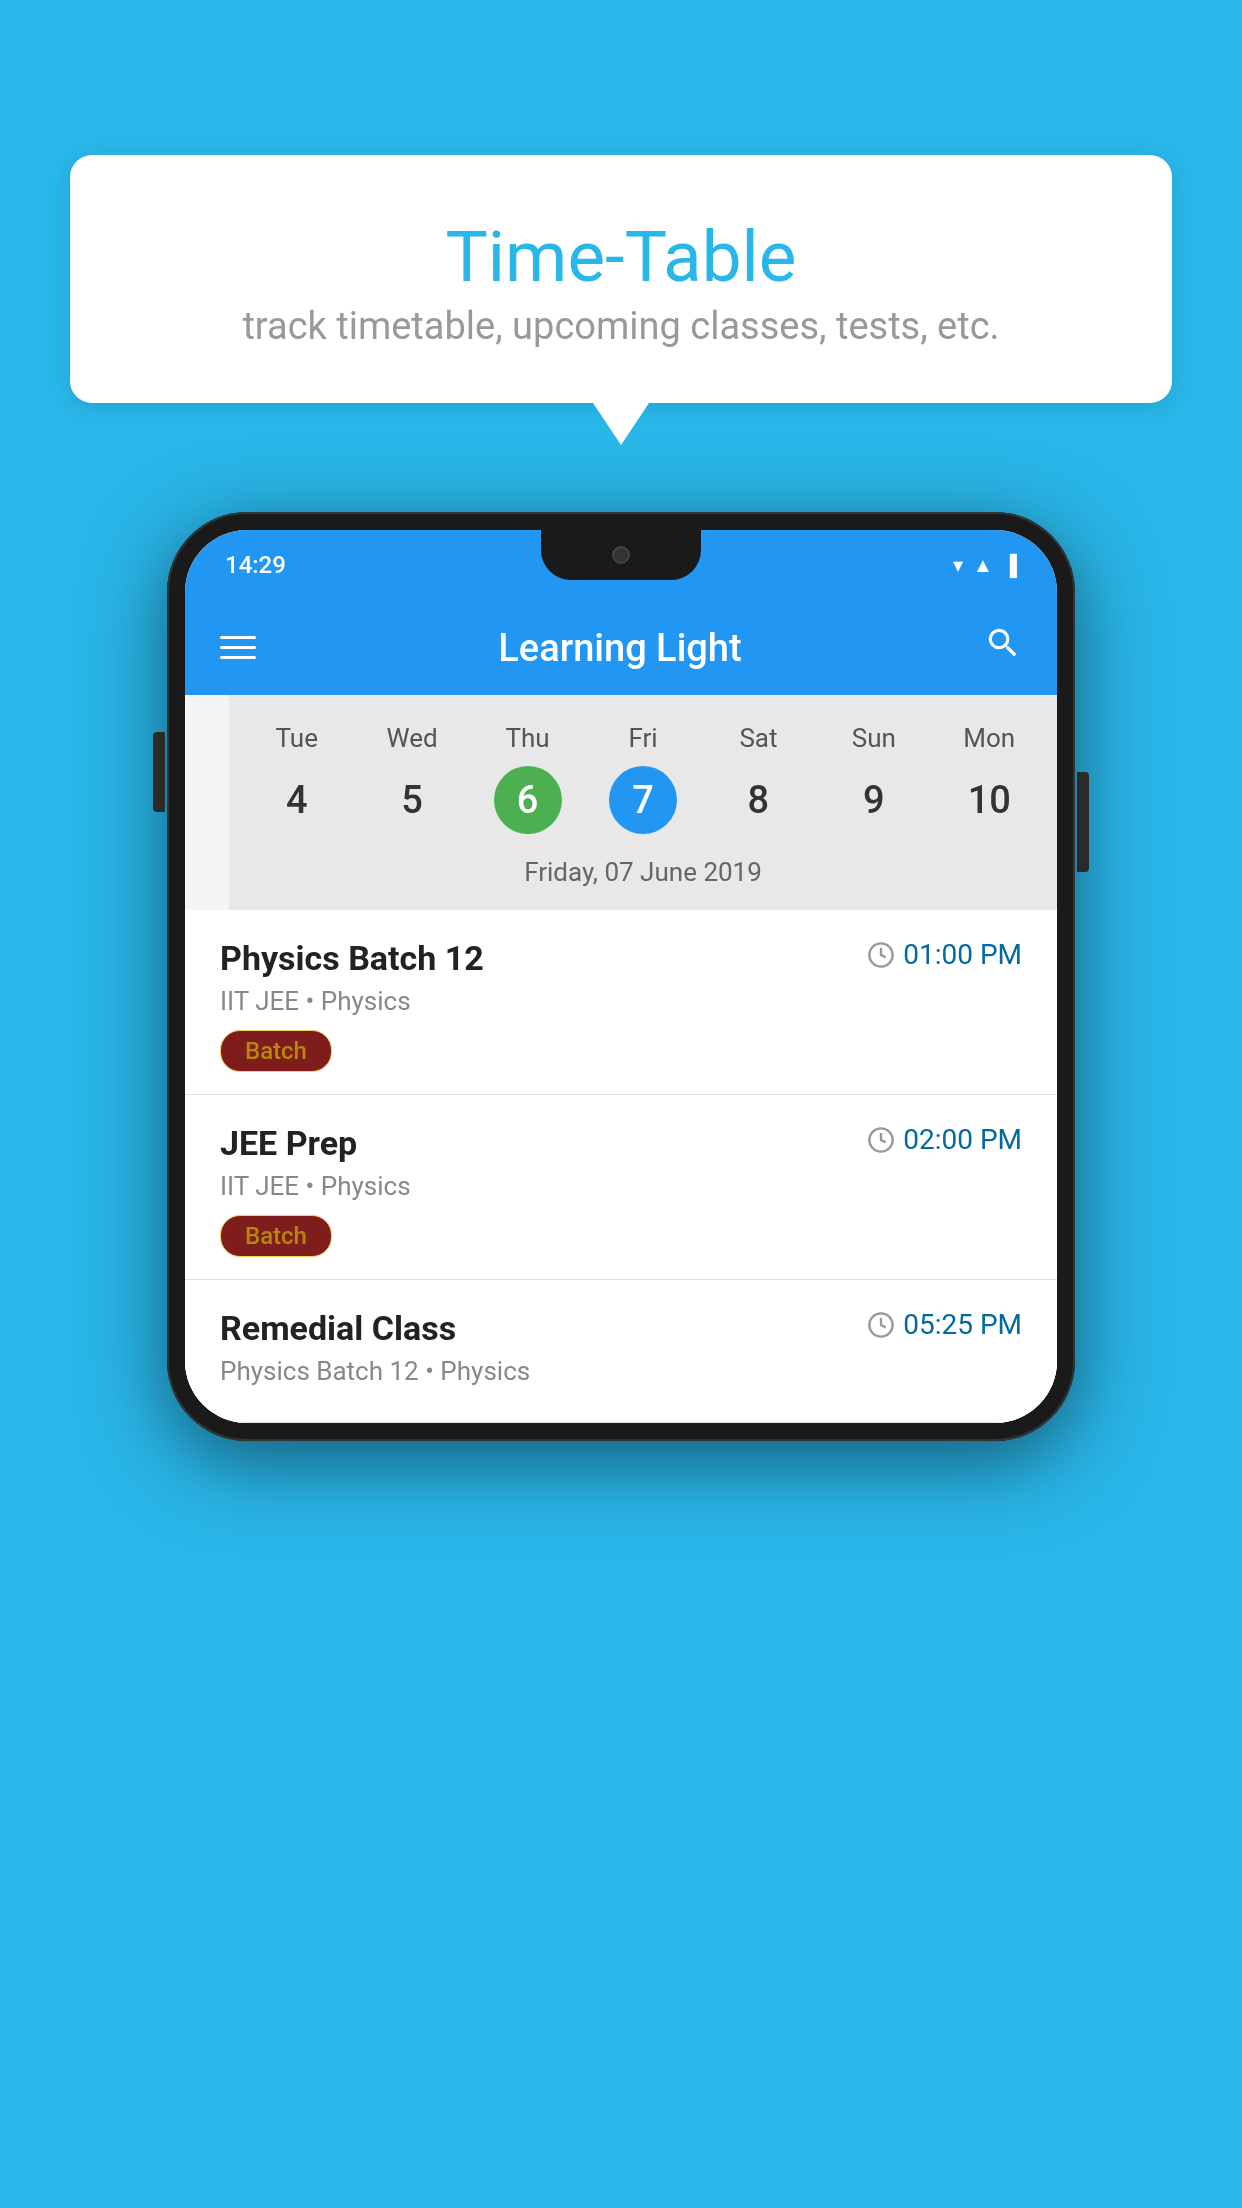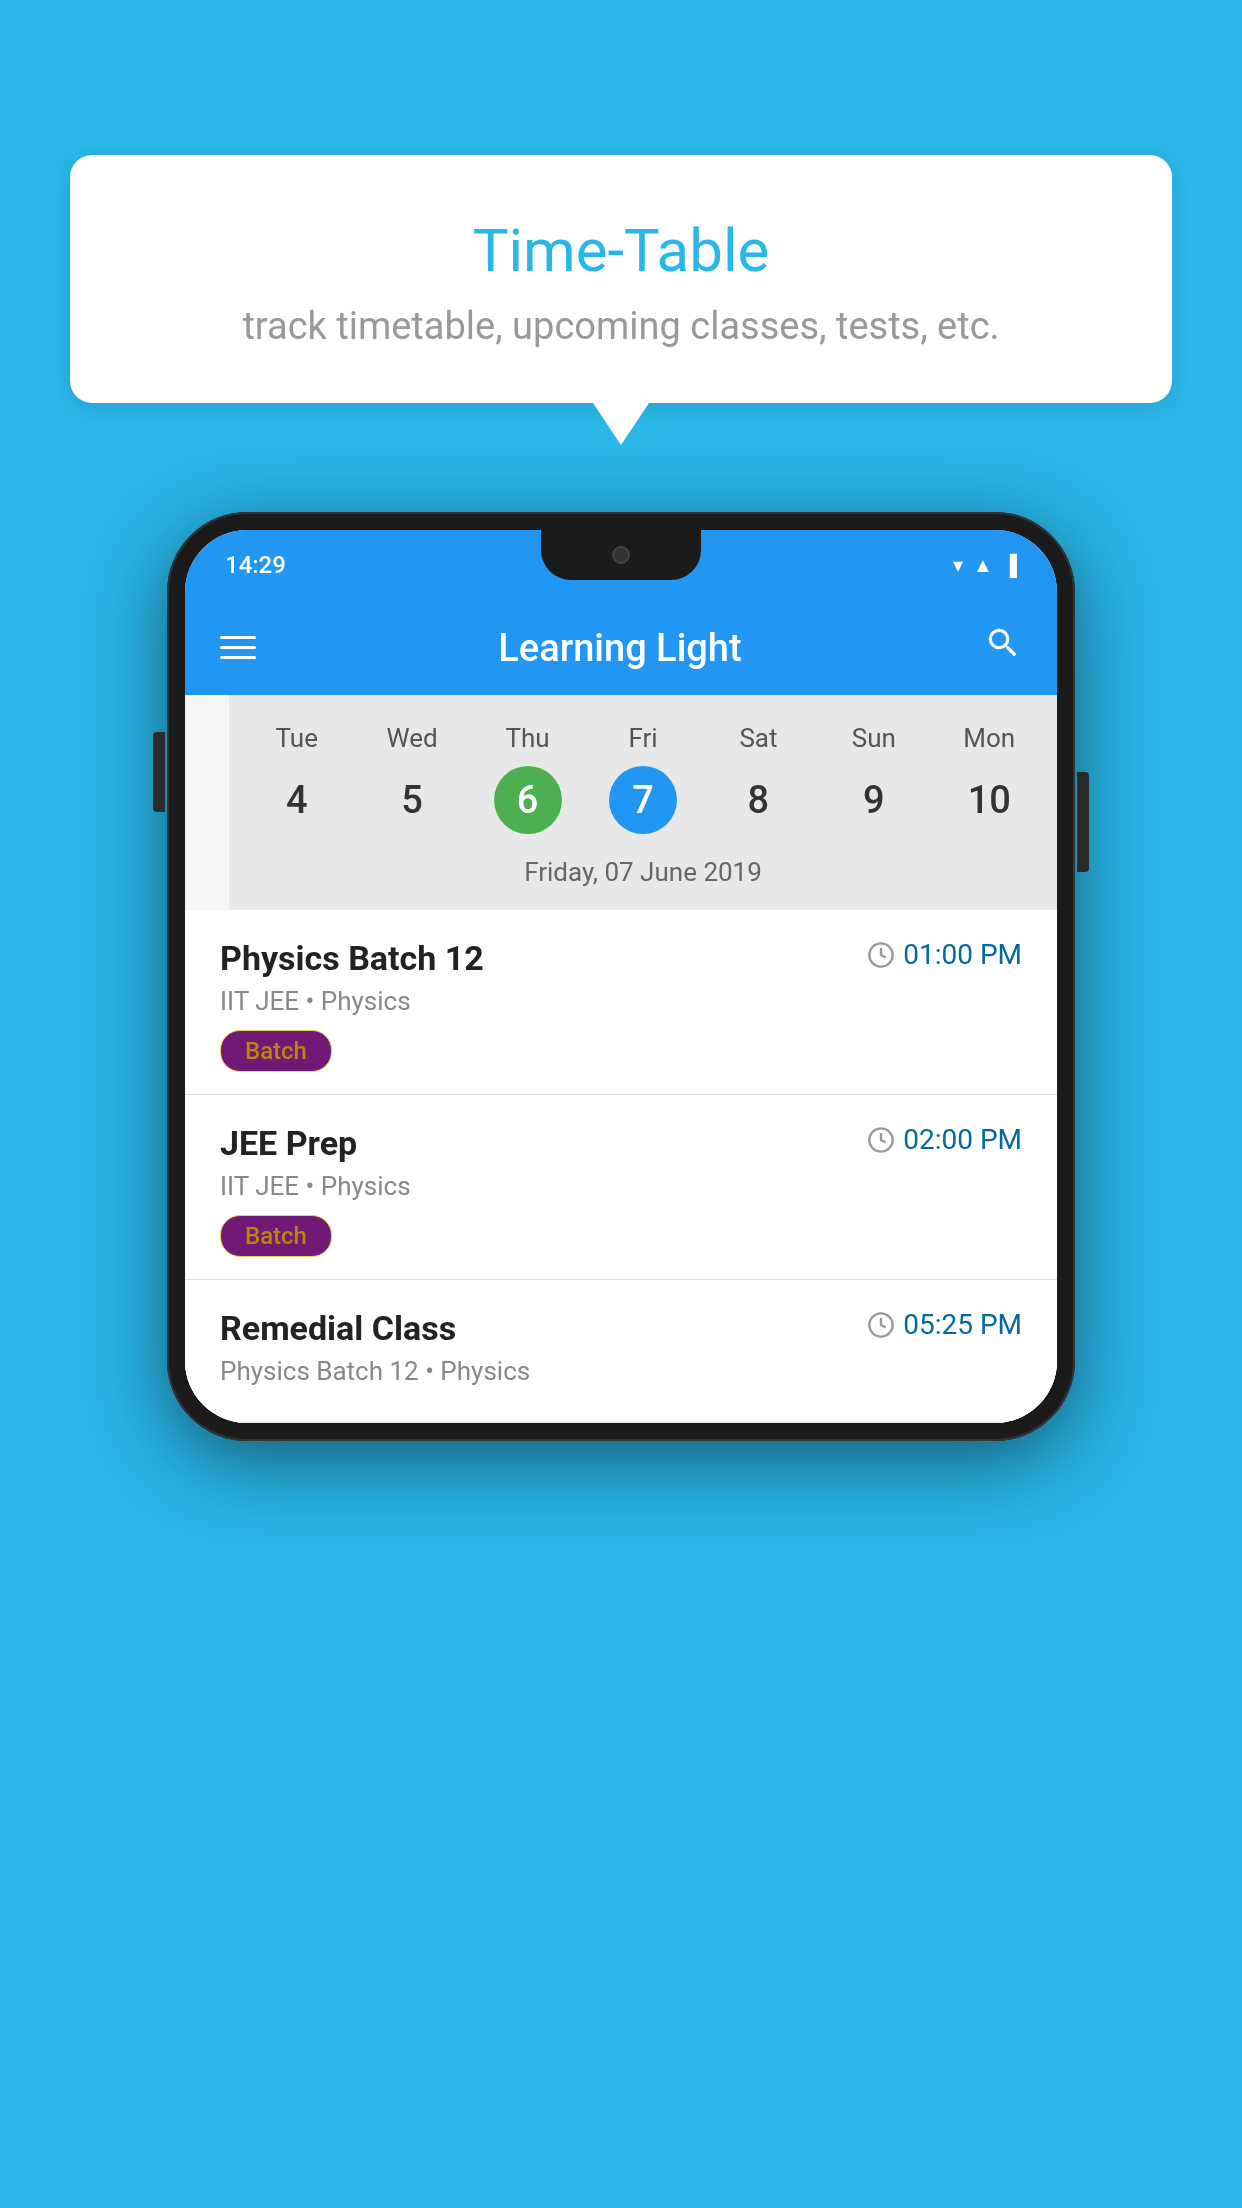--- a/index.html
+++ b/index.html
@@ -38,24 +38,24 @@
       left: 50%;
       transform: translateX(-50%);
       width: 0;
       height: 0;
       border-left: 30px solid transparent;
       border-right: 30px solid transparent;
       border-top: 45px solid white;
     }
 
     .speech-bubble-title {
-      font-size: 60px;
+      font-size: 71px;
       font-weight: 400;
       color: #29b6e8;
-      margin-bottom: 18px;
+      margin-bottom: 6px;
     }
 
     .speech-bubble-subtitle {
       font-size: 38px;
       color: #999;
       font-weight: 400;
     }
 
     
     .phone-wrapper {
@@ -294,21 +294,21 @@
     }
 
     .schedule-subtitle {
       font-size: 26px;
       color: #888;
       margin-bottom: 14px;
     }
 
     .batch-tag {
       display: inline-block;
-      background: #701a75;
+      background: #7f1d1d;
       color: #b8860b;
       border: 1.5px solid #f0d060;
       border-radius: 20px;
       padding: 6px 24px;
       font-size: 24px;
       font-weight: 500;
     }
   </style>
 </head>
 <body>

